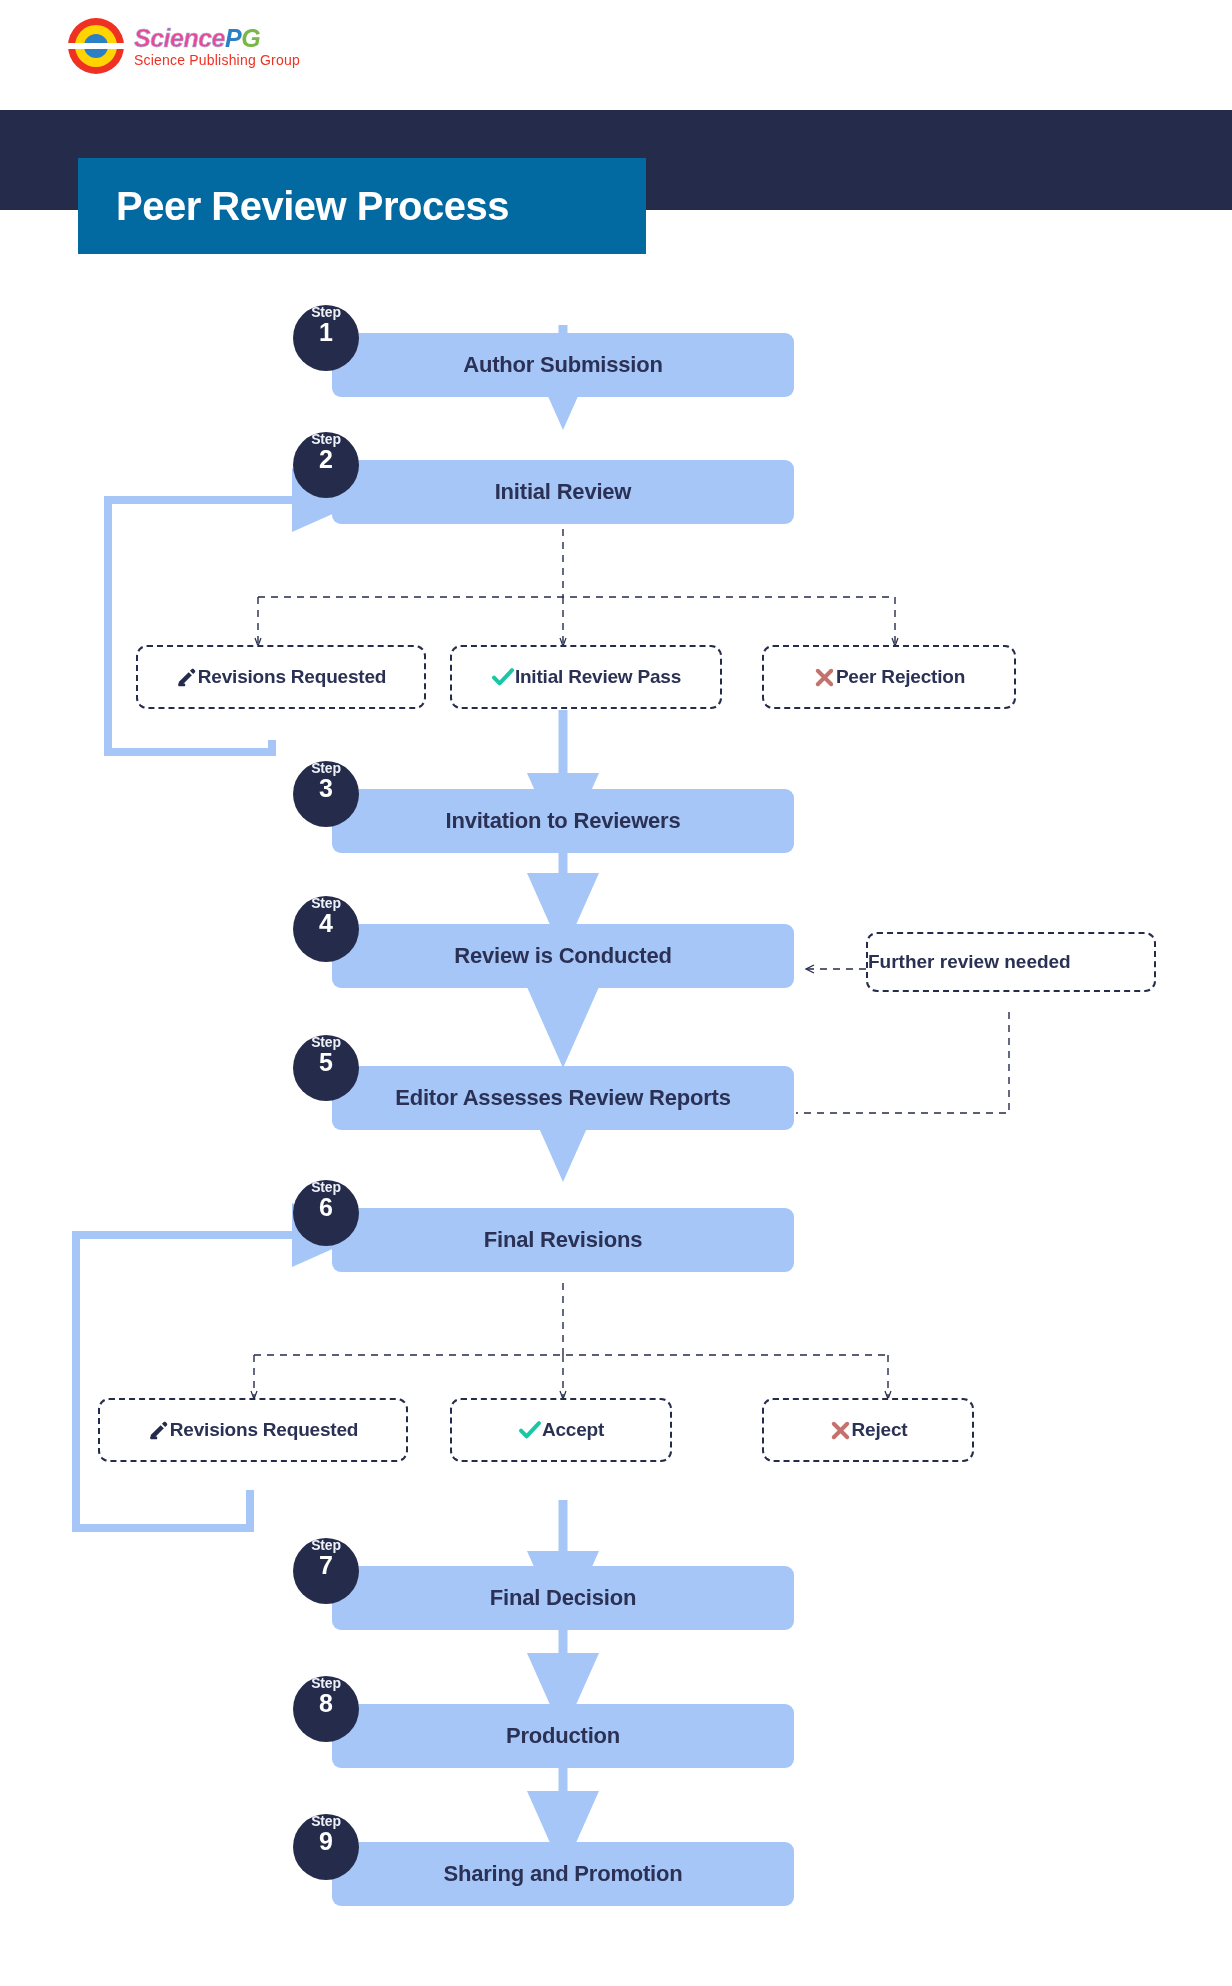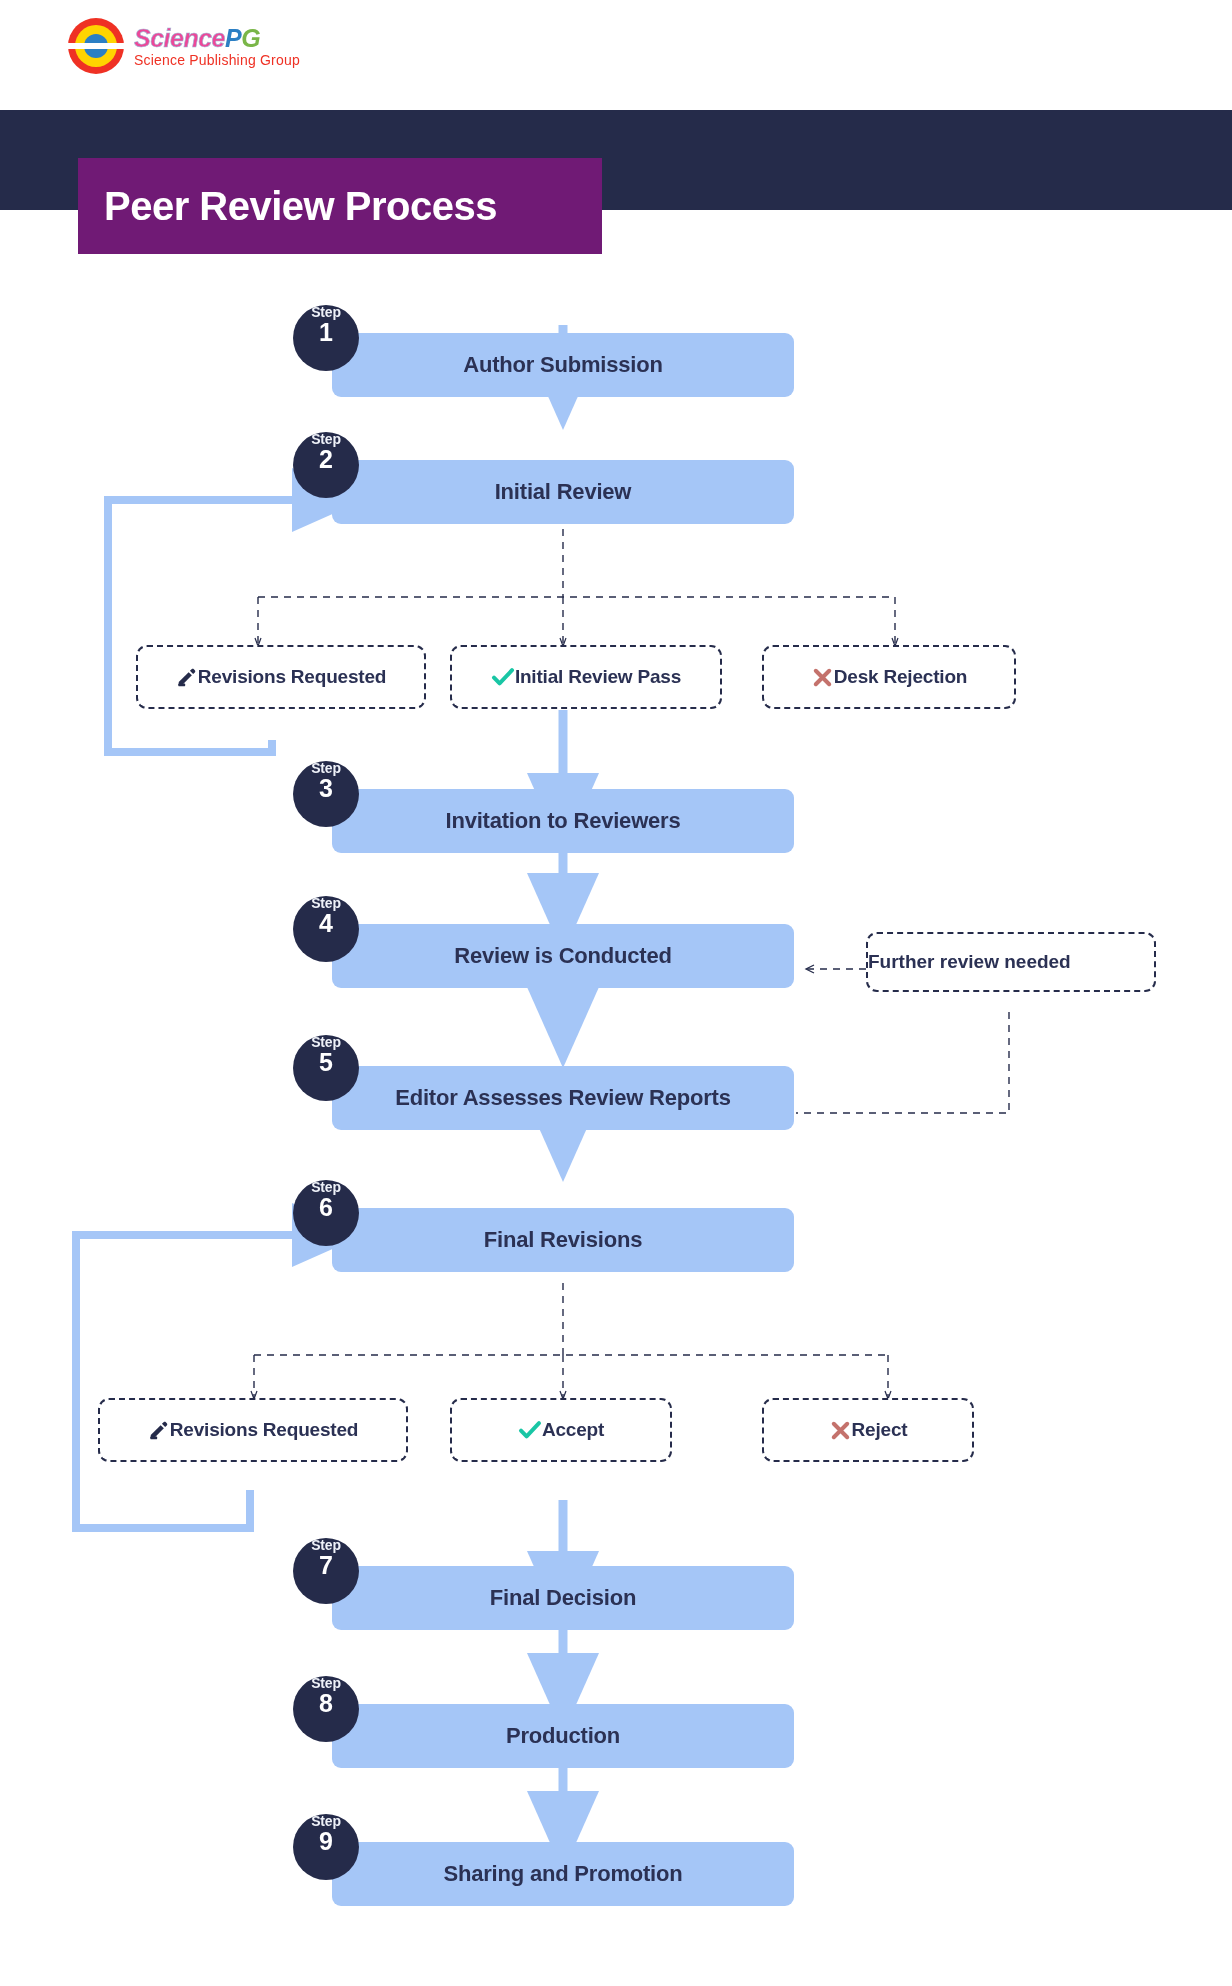--- a/index.html
+++ b/index.html
@@ -78,25 +78,25 @@
   
   .header-band {
     position: absolute;
     left: 0; top: 110px;
     width: 1232px; height: 100px;
     background: #252b4a;
   }
   .title-plate {
     position: absolute;
     left: 78px; top: 158px;
-    width: 524px; height: 96px;
-    background: #701a75;
-    display: flex;
-    align-items: center;
-    padding-left: 26px;
+    width: 568px; height: 96px;
+    background: #0369a1;
+    display: flex;
+    align-items: center;
+    padding-left: 38px;
     z-index: 5;
   }
   .title-plate .ttl {
     color: #ffffff;
     font-size: 40px;
     font-weight: bold;
     letter-spacing: -0.5px;
   }
 
   
@@ -310,21 +310,21 @@
     </span>
     <span class="chip-lbl">Initial Review Pass</span>
   </div>
 
   <div class="chip" style="left:762px; top:645px; width:254px; height:64px;">
     <span class="ico">
       <svg width="23" height="23" viewBox="0 0 24 24">
         <path d="M5 5 L19 19 M19 5 L5 19" fill="none" stroke="#c4726c" stroke-width="4.2" stroke-linecap="round"></path>
       </svg>
     </span>
-    <span class="chip-lbl">Desk Rejection</span>
+    <span class="chip-lbl">Peer Rejection</span>
   </div>
 
   <div class="step-row">
     <div class="step-bar" style="top:789px">
       <span class="lbl">Invitation to Reviewers</span>
     </div>
     <div class="step-badge" style="top:761px">
       <span class="w">Step</span>
       <span class="n">3</span>
     </div>

